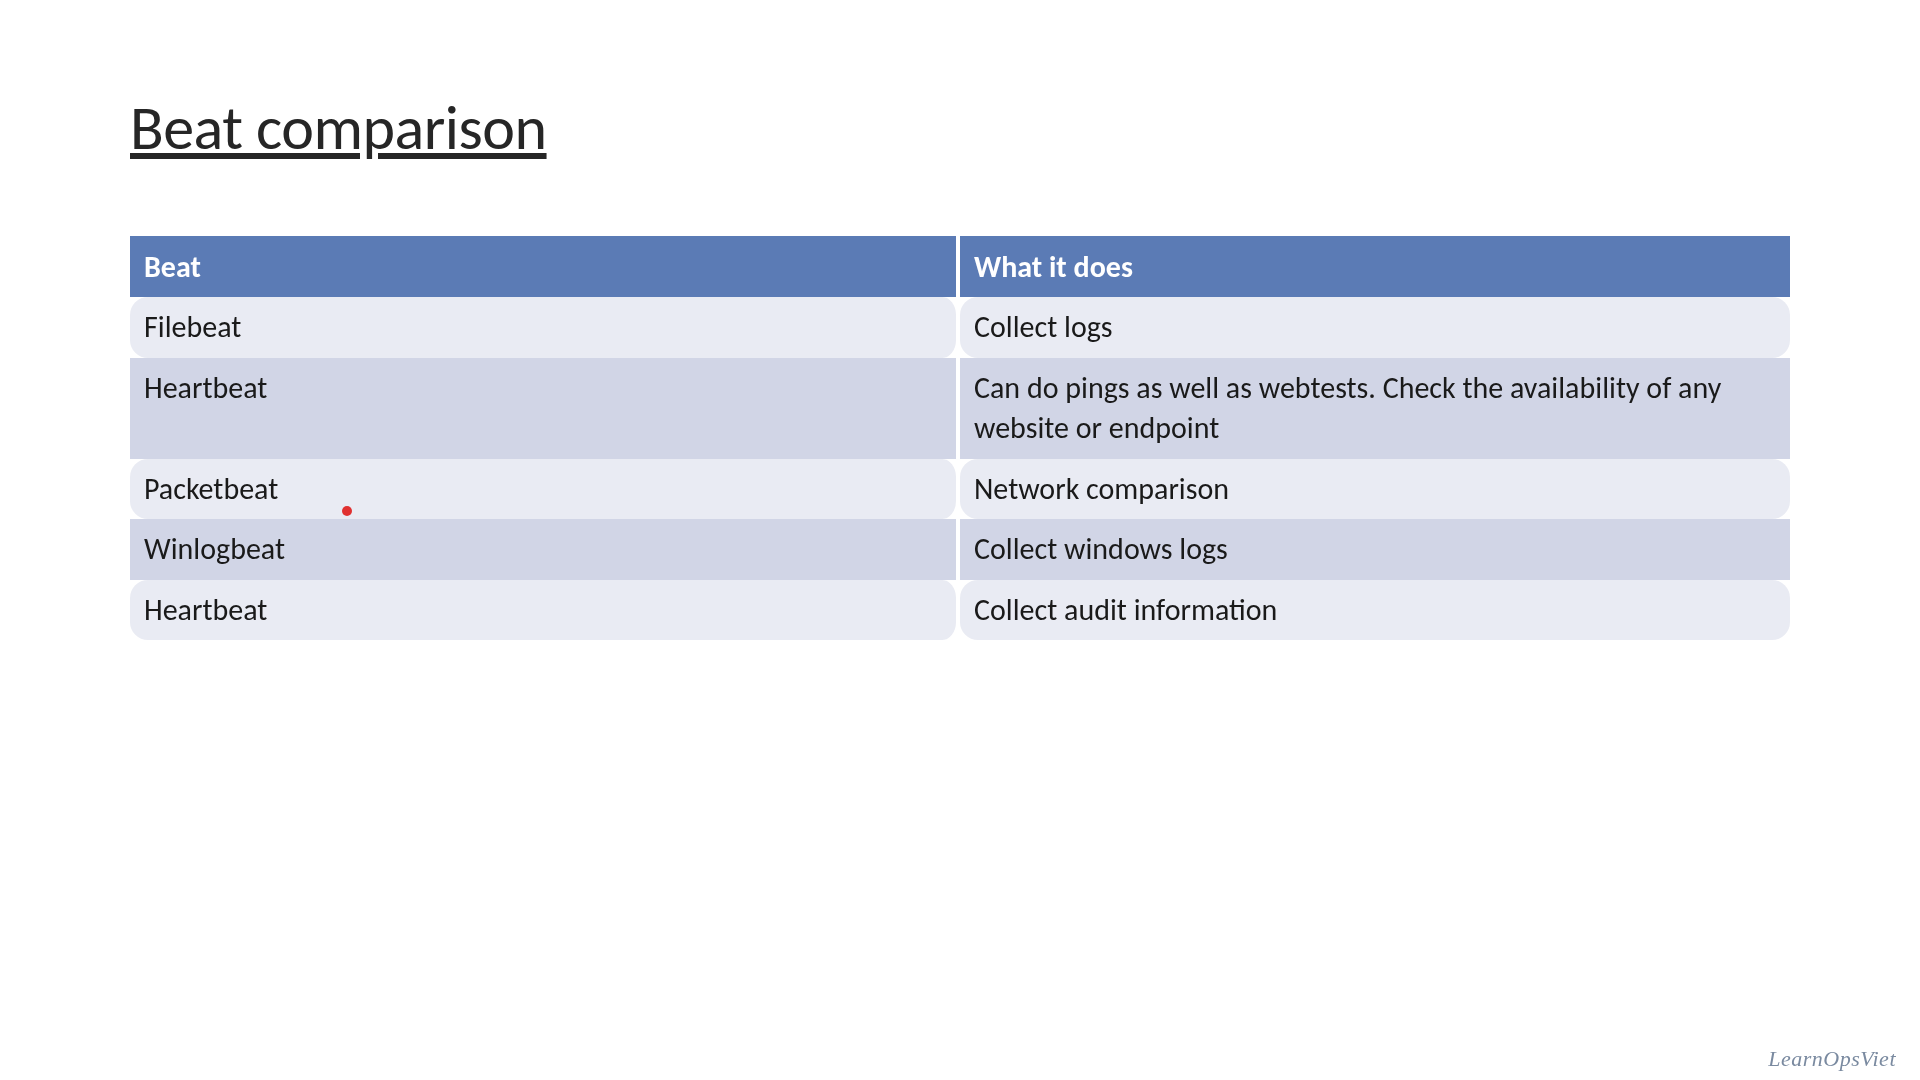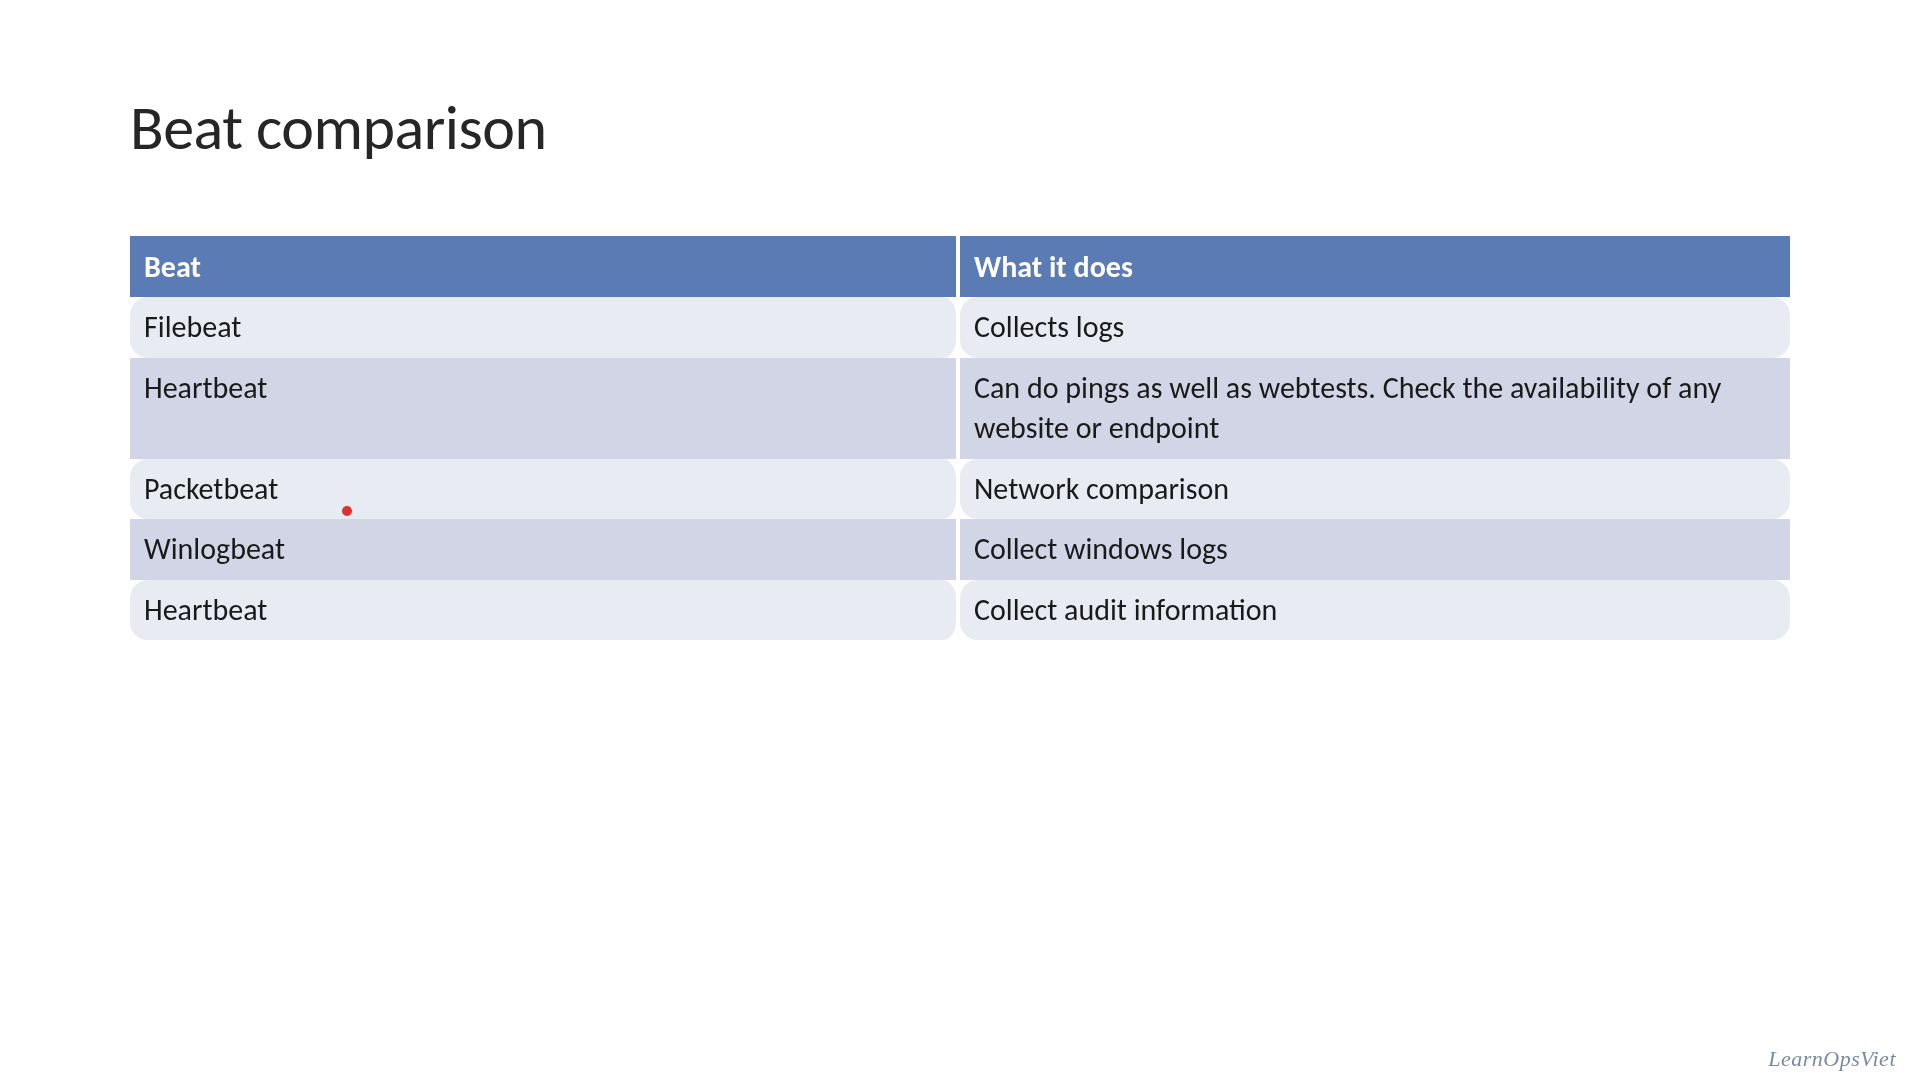--- a/index.html
+++ b/index.html
@@ -16,20 +16,21 @@
     }
     .slide {
       padding: 90px 130px 0 130px;
     }
     .title {
       font-size: 62px;
       font-weight: 400;
       color: #262626;
       margin-bottom: 70px;
       letter-spacing: -0.5px;
+      text-decoration: underline;
     }
     .table {
       width: 1660px;
       border-collapse: separate;
       border-spacing: 0;
     }
     .table th {
       background: #5b7bb5;
       color: #ffffff;
       font-size: 30px;
@@ -100,21 +101,21 @@
   <table class="table">
     <thead>
       <tr>
         <th>Beat</th>
         <th>What it does</th>
       </tr>
     </thead>
     <tbody>
       <tr class="row-light">
         <td>Filebeat</td>
-        <td>Collects logs</td>
+        <td>Collect logs</td>
       </tr>
       <tr class="row-dark">
         <td>
           <span class="cell-wrap">Heartbeat</span>
         </td>
         <td>Can do pings as well as webtests. Check the availability of any website or endpoint</td>
       </tr>
       <tr class="row-light">
         <td>Packetbeat</td>
         <td>Network comparison</td>

